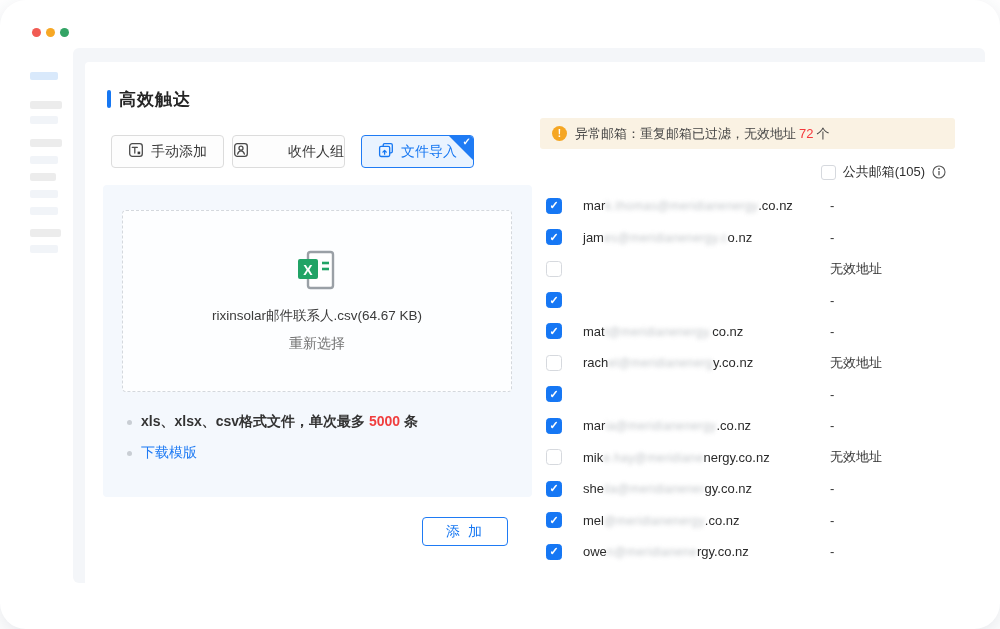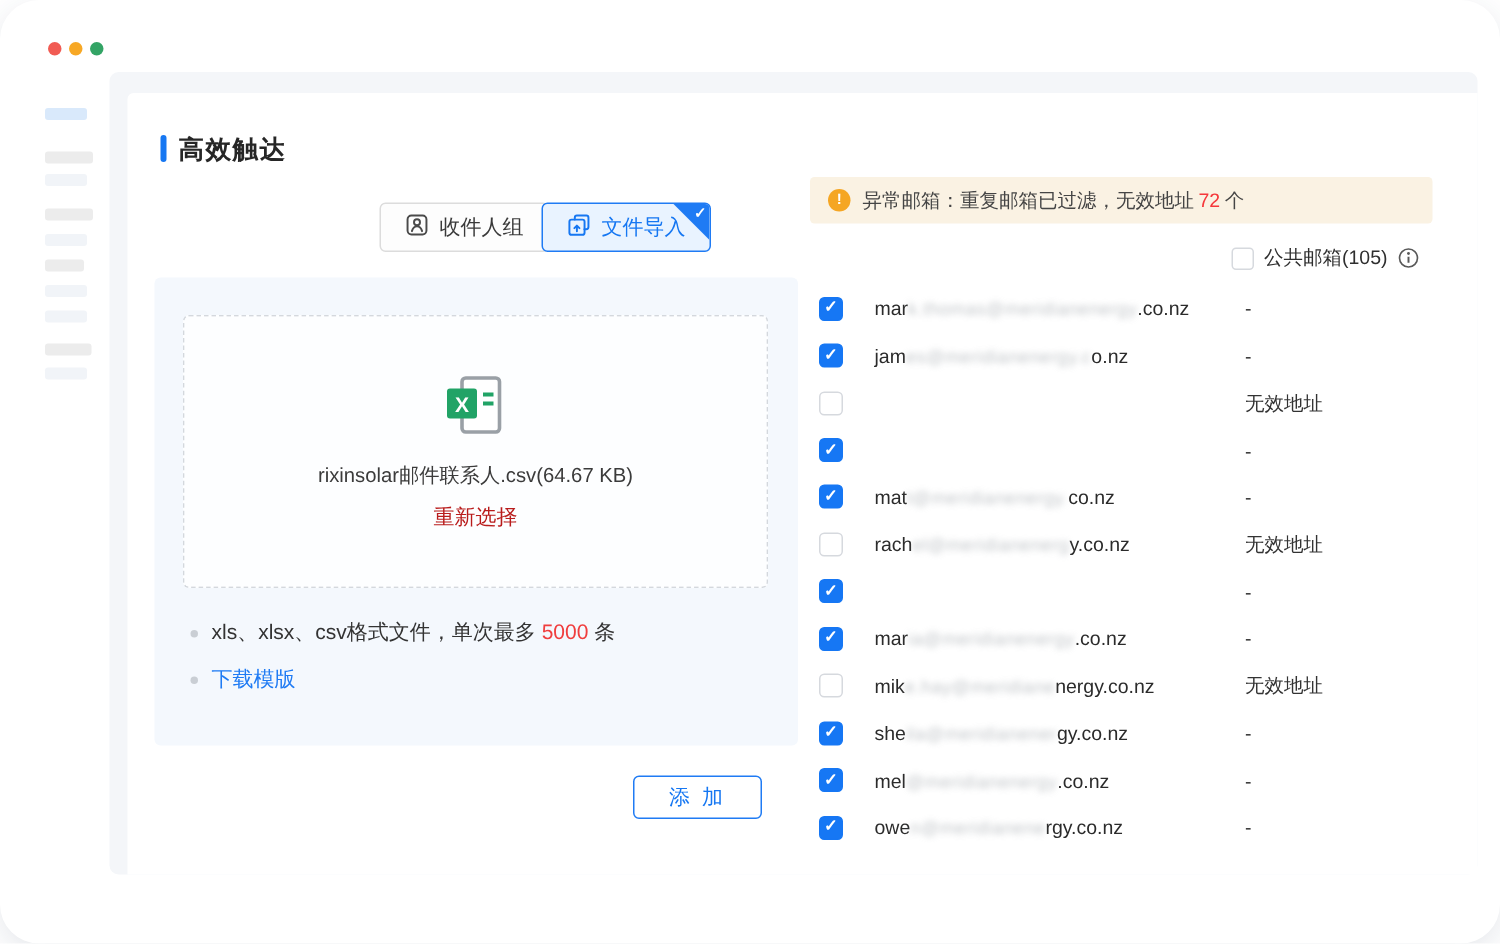--- a/index.html
+++ b/index.html
@@ -37,21 +37,21 @@
   .tab.selected .corner { display:block; }
   .tab .corner-check { display:none; position:absolute; top:0px; right:2px; color:#fff; font-size:10px; font-weight:bold; }
   .tab.selected .corner-check { display:block; }
 
   
   .upload { position:absolute; left:18px; top:123px; width:429px; height:312px; background:#f4f8fd; border-radius:4px; }
   .dashed { position:absolute; left:19px; top:25px; width:390px; height:182px; background:#fdfeff;
             border:1px dashed #d4d8dd; border-radius:4px; text-align:center; }
   .excel-icon { margin-top:36px; }
   .filename { margin-top:10px; font-size:13.5px; color:#3b3b3b; }
-  .reselect { margin-top:10px; font-size:14px; color:#b91c1c; font-weight:500; cursor:pointer; display:inline-block; width:100%; }
+  .reselect { margin-top:10px; font-size:14px; color:#737373; font-weight:500; cursor:pointer; display:inline-block; width:100%; }
   .hint-row { position:absolute; left:24px; font-size:14px; color:#333; display:flex; align-items:center; gap:9px; }
   .bullet { width:5px; height:5px; border-radius:50%; background:#c9ced4; flex:0 0 5px; }
   .hl-red { color:#f03e3e; }
   .link-blue { color:#1f7bf4; cursor:pointer; }
 
   .add-btn { position:absolute; left:337px; top:455px; width:86px; height:29px; background:#fff; border:1px solid #1f7bf4;
              border-radius:4px; color:#1677f2; font-size:14px; display:flex; align-items:center; justify-content:center;
              cursor:pointer; letter-spacing:2px; }
 
   
@@ -102,21 +102,32 @@
     <div class="skel dark" style="top:229px;width:31px;"></div>
     <div class="skel lite" style="top:245px;width:28px;"></div>
   </div>
 
   <div class="panel">
   <div class="card">
 
     <div class="accent"></div>
     <div class="title">高效触达</div>
 
-    <div class="tab" style="left:168px;">
+    <div class="tab" style="left:26px;">
+      <span>
+        <svg viewBox="0 0 16 16">
+              <rect x="1.7" y="1.7" width="12.6" height="12.6" rx="2.6"></rect>
+              <path d="M4.3 5.4h5M6.8 5.4v5.6"></path>
+              <rect x="9.6" y="9.6" width="2.6" height="2.6" fill="currentColor" stroke="none"></rect>
+            </svg>
+      </span>
+      <span>手动添加</span>
+
+    </div>
+    <div class="tab" style="left:147px;justify-content:space-between;">
       <span>
         <svg viewBox="0 0 16 16">
               <rect x="1.7" y="1.7" width="12.6" height="12.6" rx="2.6"></rect>
               <circle cx="8" cy="6.2" r="2"></circle>
               <path d="M4.6 12.1c.7-2.3 1.9-3.2 3.4-3.2s2.7.9 3.4 3.2"></path>
             </svg>
       </span>
       <span>收件人组</span>
 
     </div>
@@ -140,21 +151,21 @@
             <rect x="14" y="5" width="25" height="36" rx="2.5" fill="#ffffff" stroke="#9aa0a6" stroke-width="2.4"></rect>
             <line x1="28" y1="16" x2="35" y2="16" stroke="#21a366" stroke-width="2.6"></line>
             <line x1="28" y1="22" x2="35" y2="22" stroke="#21a366" stroke-width="2.6"></line>
             <rect x="4" y="12" width="20" height="20" rx="2" fill="#21a366"></rect>
             <text x="14" y="27.5" font-size="14" font-weight="bold" fill="#ffffff" text-anchor="middle" font-family="Liberation Sans, sans-serif">X</text>
           </svg>
         </div>
         <div class="filename">rixinsolar邮件联系人.csv(64.67 KB)</div>
         <div class="reselect">重新选择</div>
       </div>
-      <div class="hint-row" style="top:228px;">
+      <div class="hint-row" style="top:228px;font-weight:bold;">
         <span class="bullet"></span>
         <span><span>xls、xlsx、csv格式文件，单次最多 </span><span class="hl-red">5000</span><span> 条</span></span>
       </div>
       <div class="hint-row" style="top:259px;">
         <span class="bullet"></span>
         <span class="link-blue">下载模版</span>
       </div>
     </div>
 
     <div class="add-btn">添 加</div>

